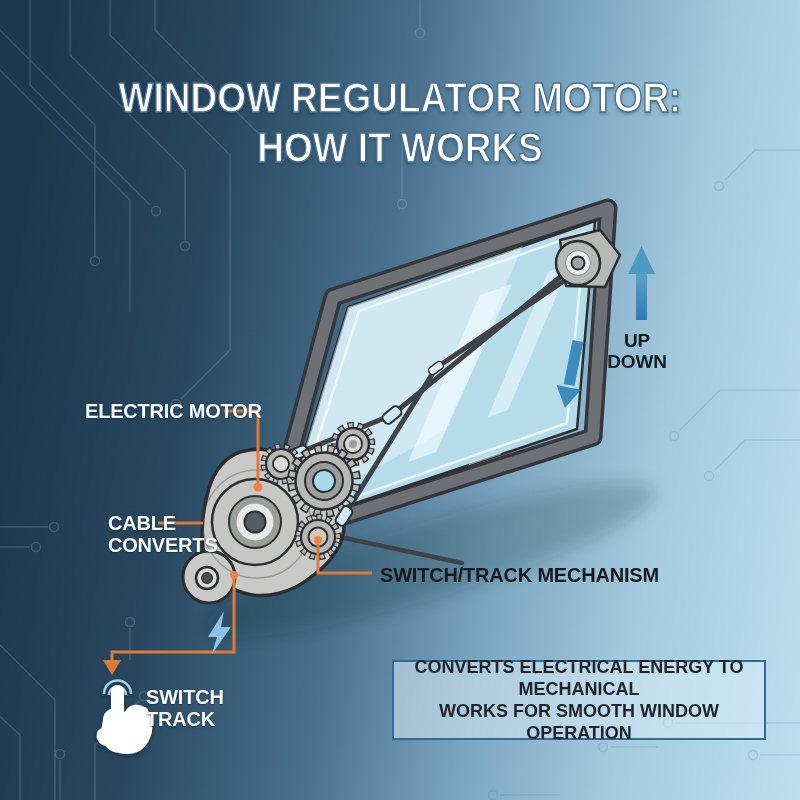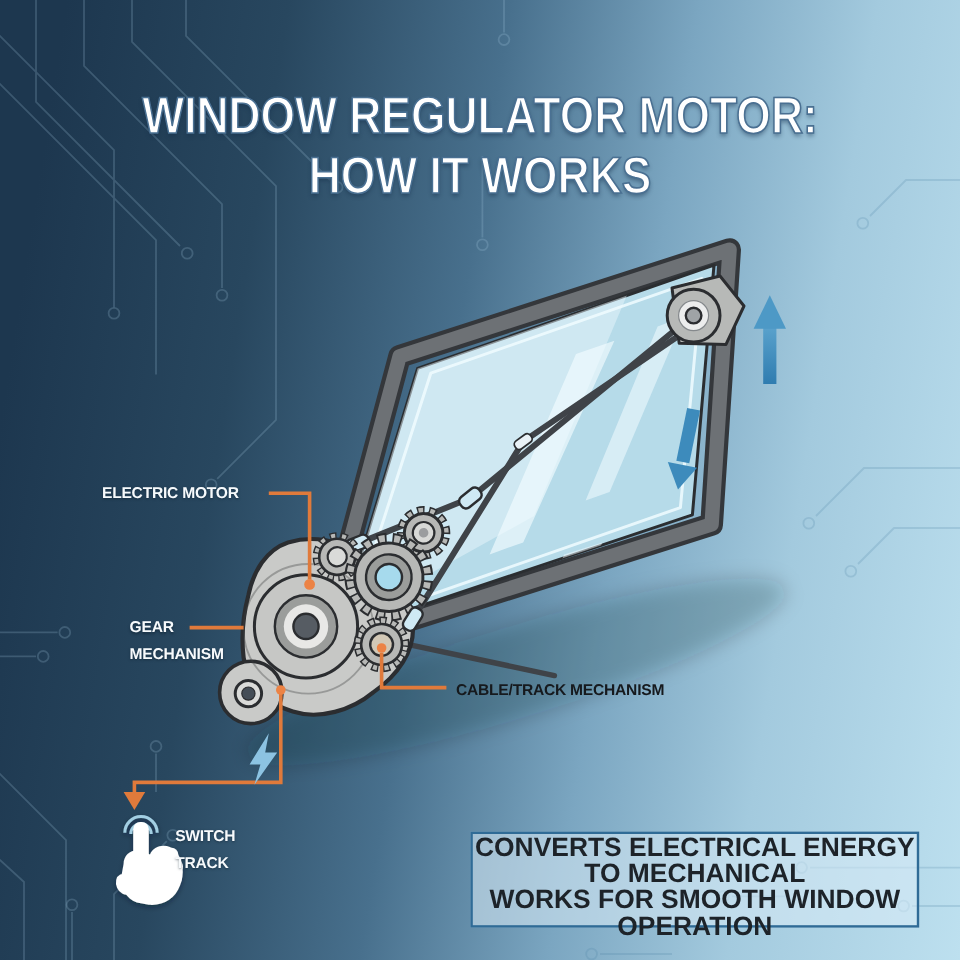--- a/index.html
+++ b/index.html
@@ -10,30 +10,30 @@
   }
   .art{position:absolute;left:0;top:0;width:800px;height:800px;}
   .title{
     position:absolute;left:0;right:0;top:72px;text-align:center;
     font-weight:bold;font-size:43px;line-height:50px;color:#ffffff;
     transform:scaleX(.86);
     -webkit-text-stroke:1.4px #4a7092;
     text-shadow:0 2px 4px rgba(20,45,70,.45),0 0 1px #3c5f80;
   }
   .lbl{
-    position:absolute;font-weight:bold;font-size:13px;line-height:22px;
+    position:absolute;font-weight:bold;font-size:20px;line-height:22px;
     color:#f7fafc;text-shadow:0 1px 2px rgba(10,25,40,.5);letter-spacing:-.2px;white-space:nowrap;
   }
   .lbl.dark{color:#16191d;text-shadow:none;}
   .updown{text-align:center;font-size:19px;line-height:21px;width:80px;}
   .infobox{
     position:absolute;left:392px;top:660px;width:374px;height:80px;box-sizing:border-box;
     border:2px solid #2f6b96;background:rgba(219,237,247,.55);
-    display:flex;flex-direction:column;text-align:center;
-    font-weight:bold;font-size:22px;line-height:22px;color:#1d2329;margin-top:33px;
+    display:flex;flex-direction:column;justify-content:center;text-align:center;
+    font-weight:bold;font-size:18px;line-height:22px;color:#1d2329;
   }
 </style>
 </head>
 <body>
 
 <div class="stage">
 
   <svg class="art" viewBox="0 0 800 800">
     <defs>
       <filter id="blur8" x="-40%" y="-40%" width="180%" height="180%">
@@ -191,26 +191,30 @@
   </svg>
 
   <div class="title">
     <div>WINDOW REGULATOR MOTOR:</div>
     <div>HOW IT WORKS</div>
   </div>
 
   <div class="lbl" style="left:85px;top:400px">ELECTRIC MOTOR</div>
 
   <div class="lbl" style="left:108px;top:512px">
-    <div>GEAR</div>
-    <div>MECHANISM</div>
-  </div>
-
-  <div class="lbl dark" style="left:380px;top:564px">CABLE/TRACK MECHANISM</div>
-
+    <div>CABLE</div>
+    <div>CONVERTS</div>
+  </div>
+
+  <div class="lbl dark" style="left:380px;top:564px">SWITCH/TRACK MECHANISM</div>
+
+  <div class="lbl dark updown" style="left:597px;top:330px">
+    <div>UP</div>
+    <div>DOWN</div>
+  </div>
 
   <div class="lbl" style="left:146px;top:686px">
     <div>SWITCH</div>
     <div>TRACK</div>
   </div>
 
   <div class="infobox">
     <div>CONVERTS ELECTRICAL ENERGY TO MECHANICAL</div>
     <div>WORKS FOR SMOOTH WINDOW OPERATION</div>
   </div>

